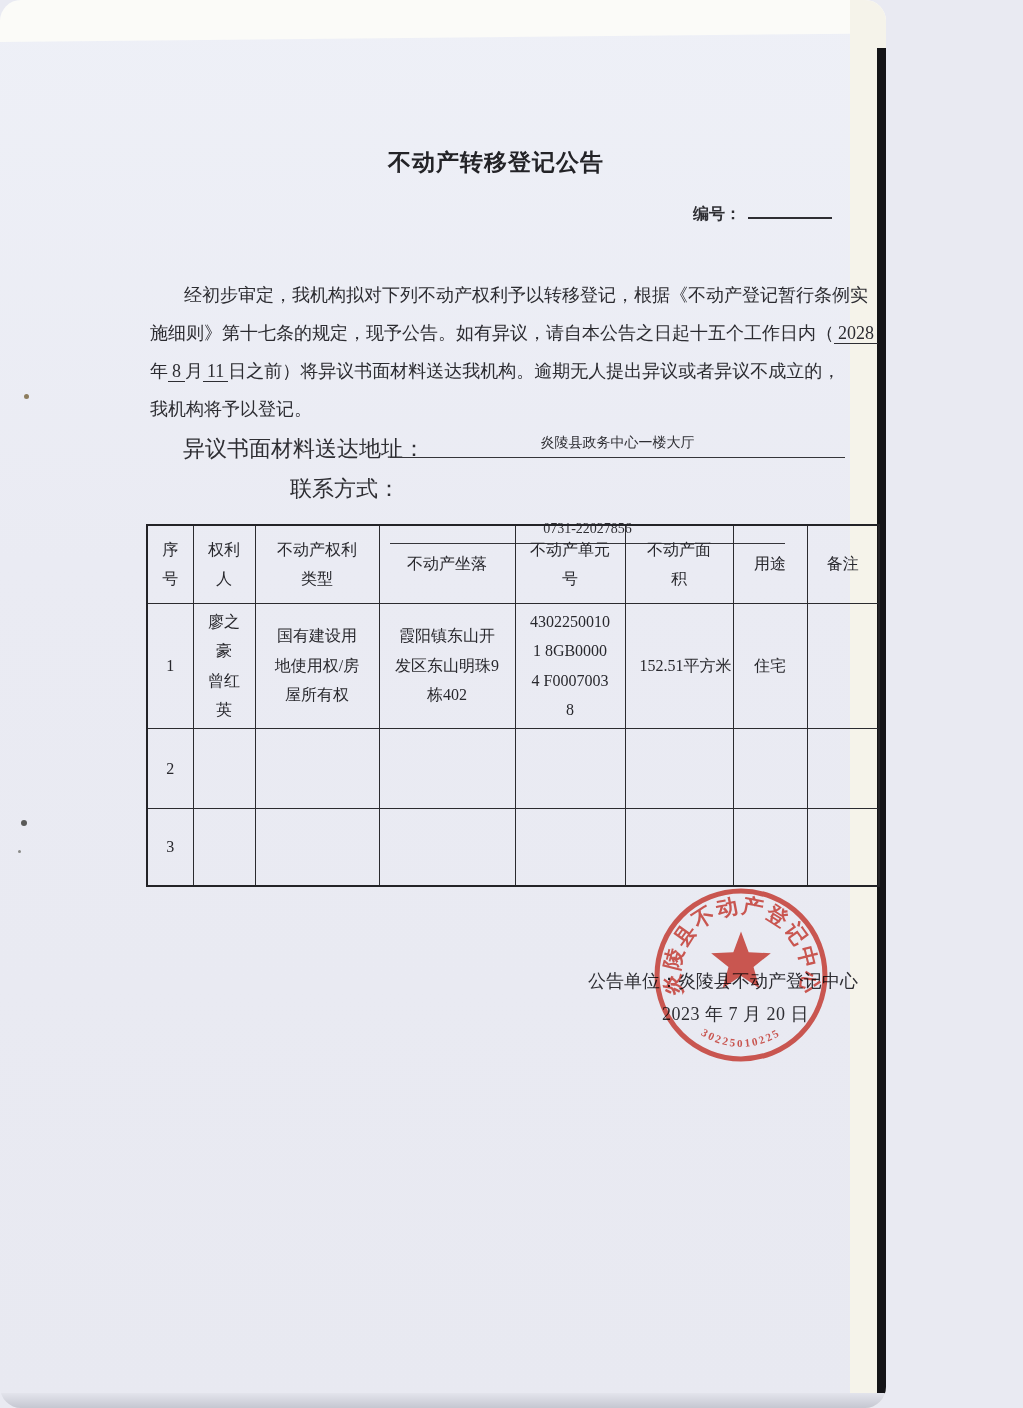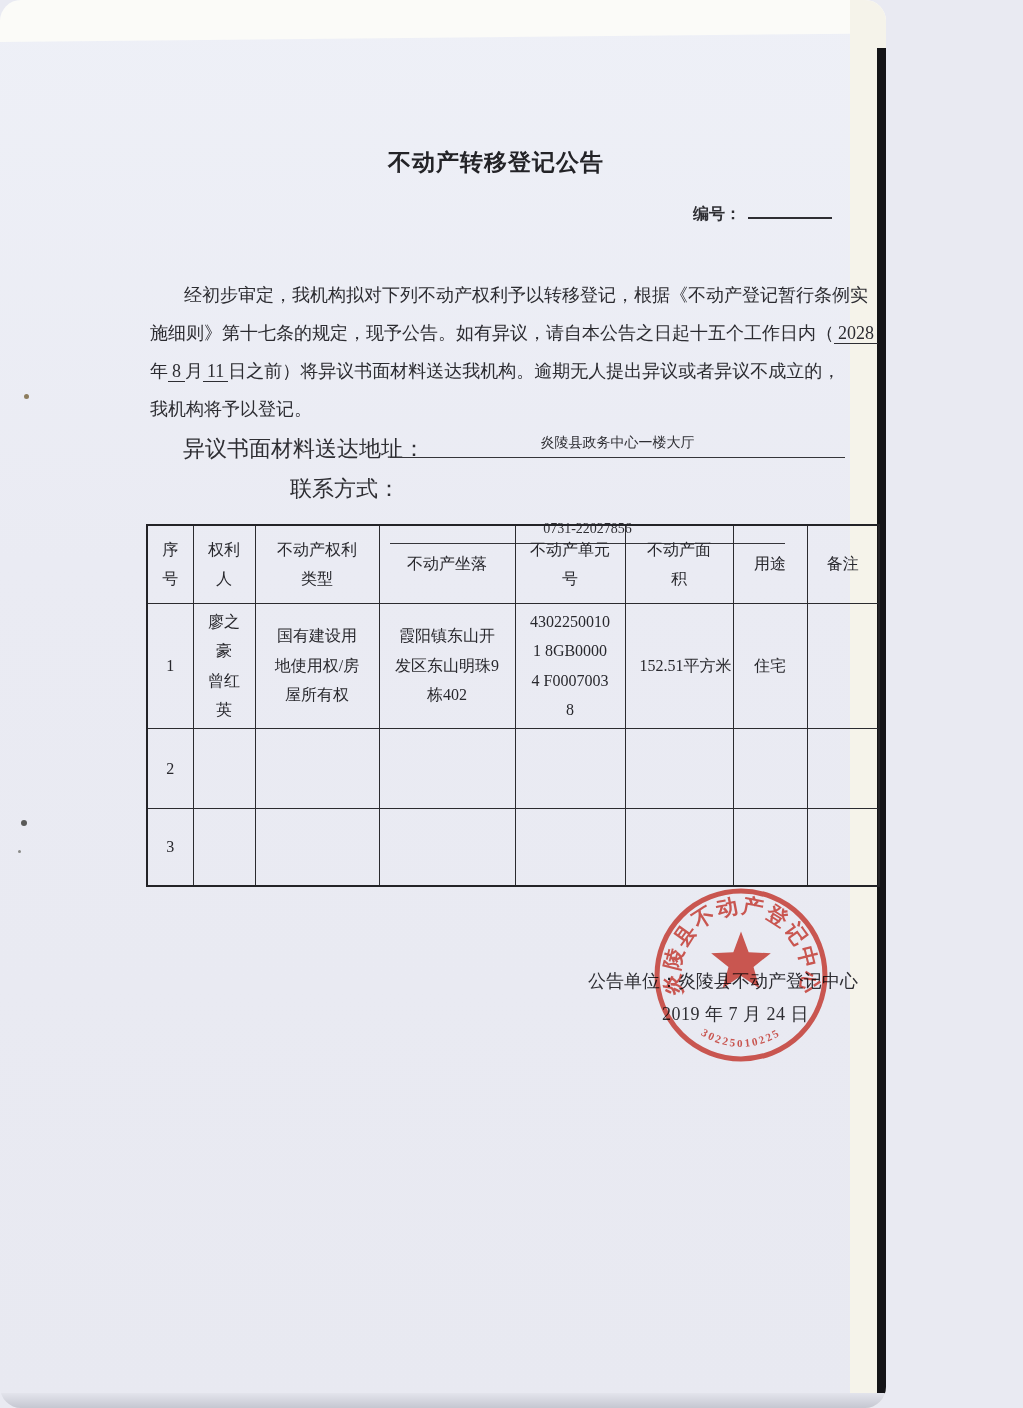--- a/index.html
+++ b/index.html
@@ -140,21 +140,21 @@
         <td></td>
         <td></td>
         <td></td>
       </tr>
     </tbody>
   </table>
 
   <div class="issuer">
     <span>公告单位：</span><span>炎陵县不动产登记中心</span>
   </div>
-  <div class="date">2019 年 7 月 24 日</div>
+  <div class="date">2023 年 7 月 20 日</div>
 
   <svg class="stamp" viewBox="0 0 178 178">
     <defs>
       <path id="sealTop" d="M 30.7 106.8 A 61 61 0 1 1 147.3 106.8" fill="none"></path>
       <path id="sealBottom" d="M 46.3 145.7 A 71 71 0 0 0 131.7 145.7" fill="none"></path>
     </defs>
     <circle cx="89" cy="89" r="83" fill="none" stroke="#d7463c" stroke-width="5"></circle>
     <polygon fill="#d7463c" points="89,46 96.6,66.5 118.5,67.4 101.4,81 107.2,102.1 89,90 70.8,102.1 76.6,81 59.5,67.4 81.4,66.5"></polygon>
     <text font-size="21" letter-spacing="2" fill="#d7463c">
       <textPath href="#sealTop" startOffset="50%" text-anchor="middle">炎陵县不动产登记中心</textPath>

